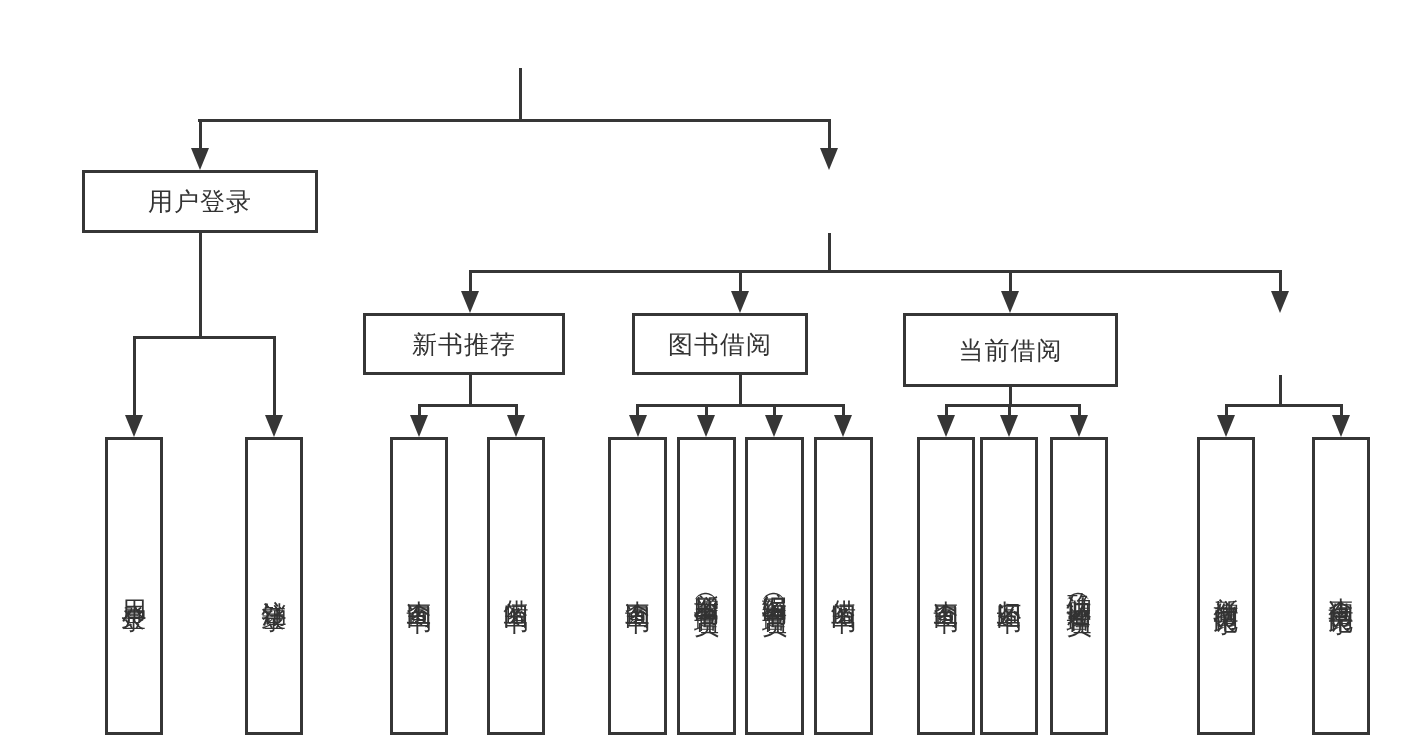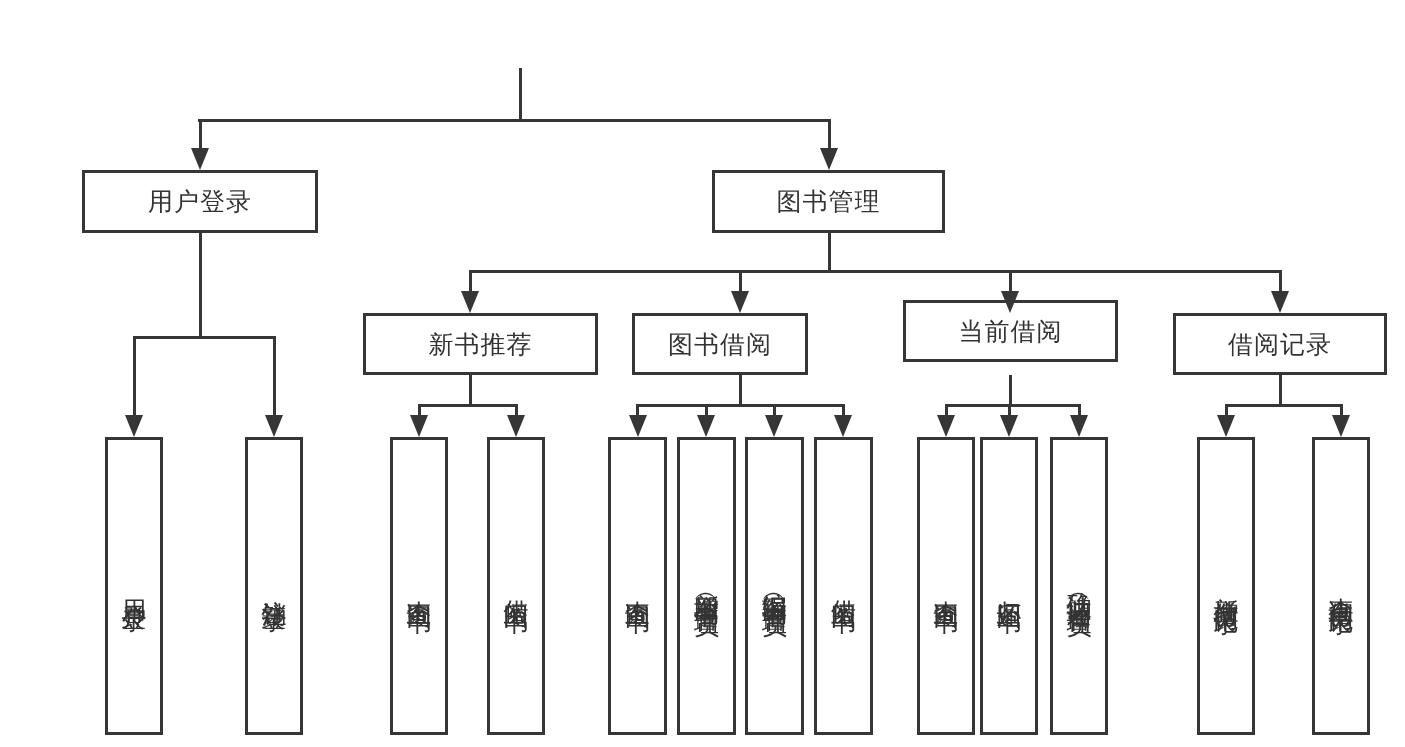--- a/index.html
+++ b/index.html
@@ -36,35 +36,29 @@
 </style>
 </head>
 <body>
 
 <div class="canvas">
 
 
   <div class="box" style="left:82px;top:170px;width:236px;height:63px">
     <span class="hlabel">用户登录</span>
   </div>
-  <div class="box" style="left:712px;top:170px;width:233px;height:63px">
-    <span class="hlabel">图书管理</span>
-  </div>
 
-  <div class="box" style="left:363px;top:313px;width:235px;height:62px">
+  <div class="box" style="left:363px;top:313px;width:202px;height:62px">
     <span class="hlabel">新书推荐</span>
   </div>
   <div class="box" style="left:632px;top:313px;width:176px;height:62px">
     <span class="hlabel">图书借阅</span>
   </div>
-  <div class="box" style="left:903px;top:300px;width:215px;height:62px">
+  <div class="box" style="left:903px;top:313px;width:215px;height:74px">
     <span class="hlabel">当前借阅</span>
-  </div>
-  <div class="box" style="left:1173px;top:313px;width:214px;height:62px">
-    <span class="hlabel">借阅记录</span>
   </div>
 
   <div class="box" style="left:105px;top:437px;width:58px;height:298px">
     <span class="vlabel">用户登录</span>
   </div>
   <div class="box" style="left:245px;top:437px;width:58px;height:298px">
     <span class="vlabel">注销登录</span>
   </div>
 
   <div class="box" style="left:390px;top:437px;width:58px;height:298px">

